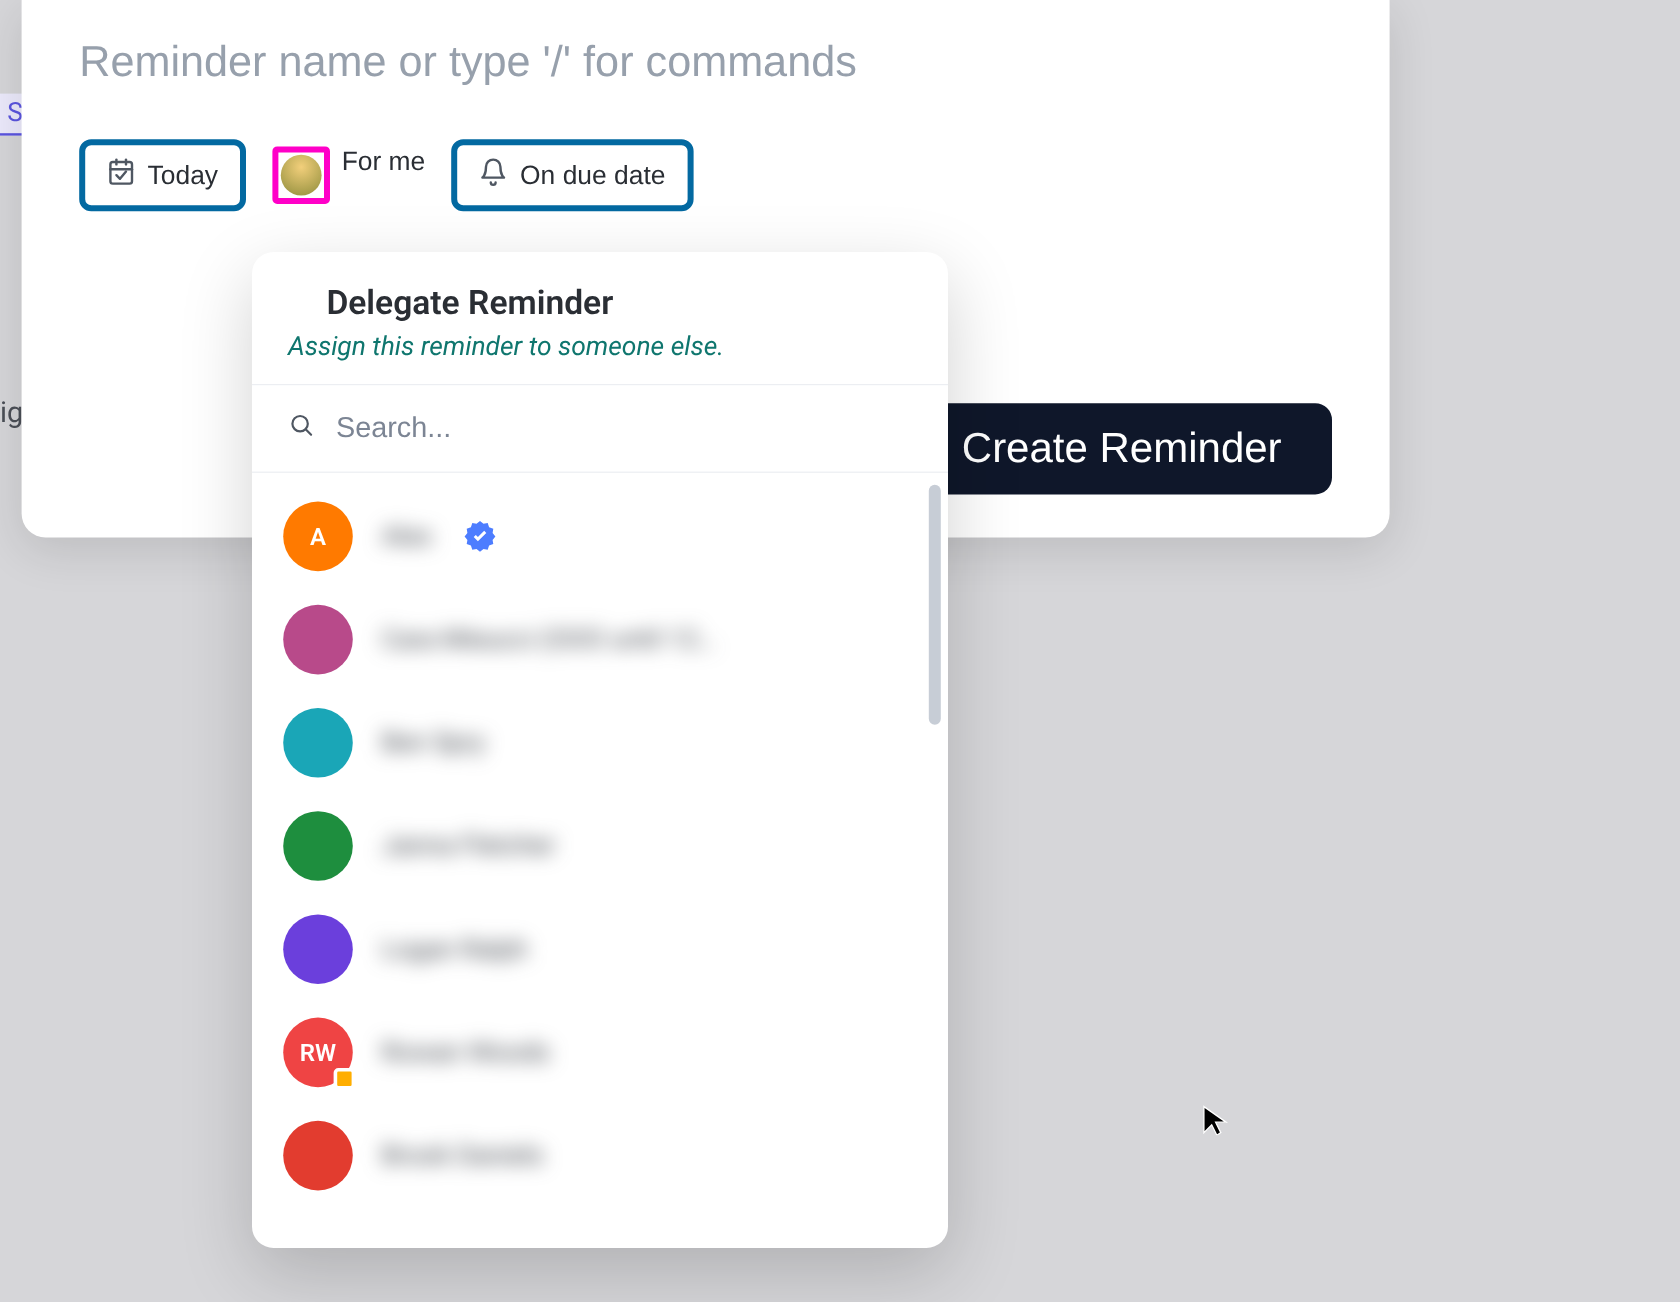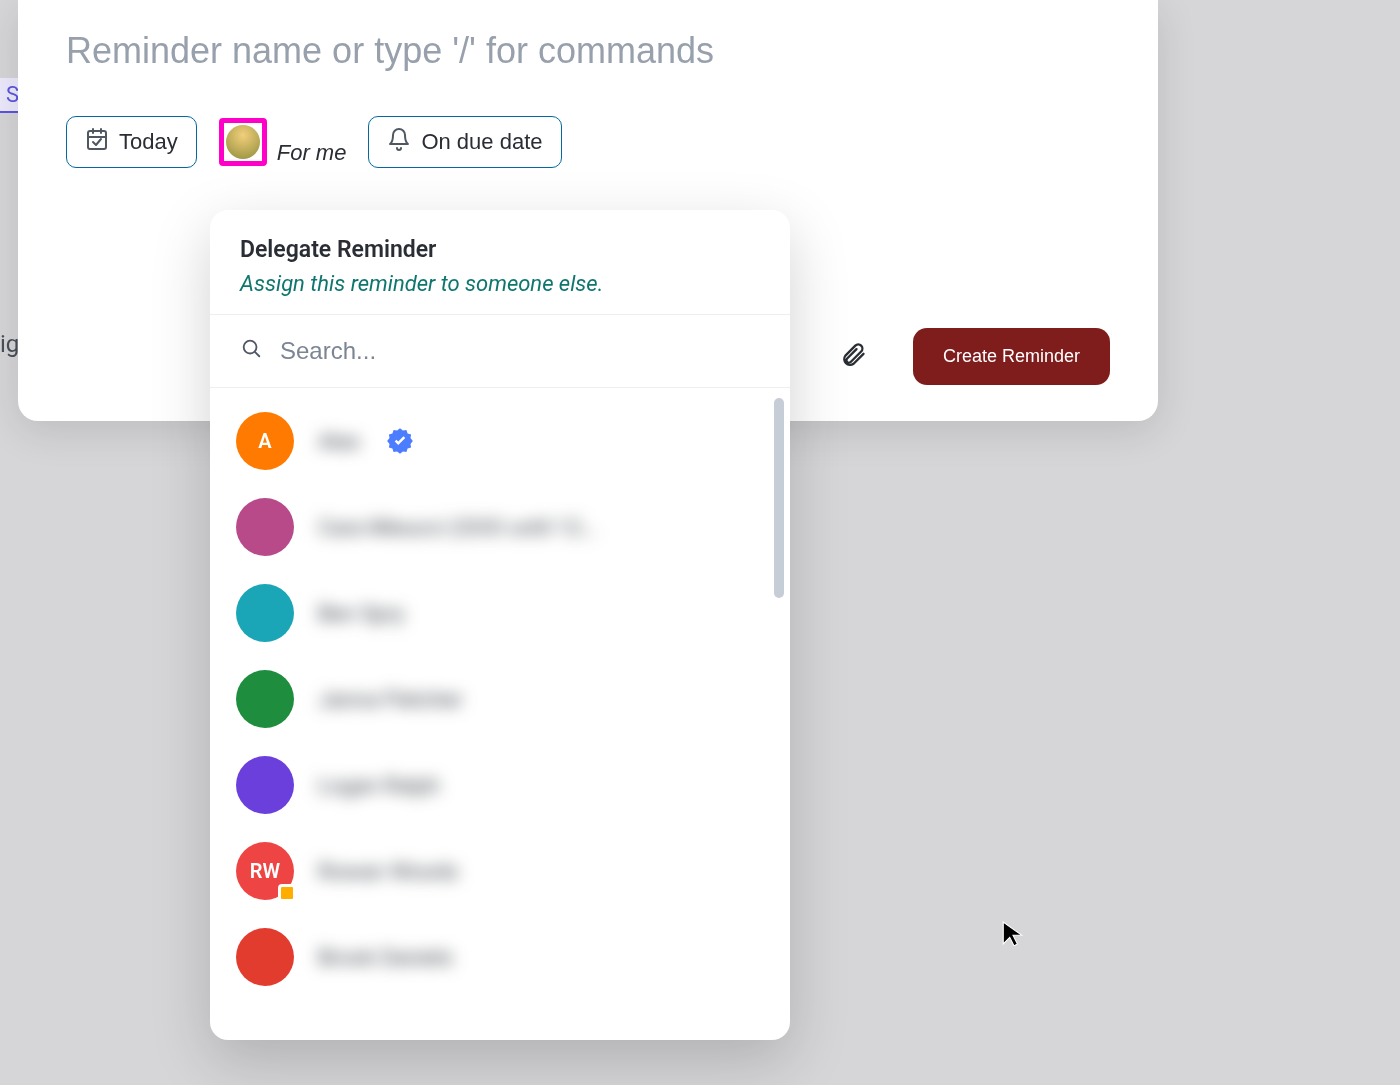--- a/index.html
+++ b/index.html
@@ -37,41 +37,40 @@
     margin-top: 44px;
     display: flex;
     align-items: center;
     gap: 22px;
   }
 
   .chip {
     display: inline-flex;
     align-items: center;
     gap: 10px;
-    border: 1px solid #0369a1;
+    border: 5px solid #0369a1;
     border-radius: 10px;
     padding: 10px 18px;
     font-size: 22px;
     color: #2a2e34;
     background: #fff;
     cursor: pointer;
   }
   .chip svg { width: 24px; height: 24px; stroke: #4f5762; }
 
   .for-me-chip {
     display: inline-flex;
-    align-items: flex-end;
+    align-items: flex-start;
     gap: 10px;
     border: none;
     padding: 0;
     background: transparent;
     font-size: 22px;
     color: #2a2e34;
     cursor: pointer;
-    font-style: italic;
   }
   .for-me-chip .avatar-highlight {
     width: 48px; height: 48px;
     border: 5px solid #ff00c8;
     border-radius: 4px;
     display: flex; align-items: center; justify-content: center;
     background: #fff;
   }
   .for-me-chip .avatar-highlight .avatar {
     width: 34px; height: 34px; border-radius: 50%;
@@ -81,27 +80,27 @@
   .footer-actions {
     margin-top: 160px;
     display: flex;
     justify-content: flex-end;
     align-items: center;
     gap: 40px;
   }
   .attach-icon svg { width: 28px; height: 28px; stroke: #2a2e34; }
   .attach-icon { background:none; border:none; cursor:pointer; padding:6px; }
   .create-btn {
-    background: #7f1d1d;
+    background: #0f172a;
     color: #ffffff;
     border: none;
     border-radius: 14px;
-    font-size: 18px;
+    font-size: 35px;
     font-weight: 500;
-    padding: 18px 30px;
+    padding: 18px 42px;
     cursor: pointer;
   }
 
   
   .popover {
     position: absolute;
     top: 210px;
     left: 210px;
     width: 580px;
     height: 830px;
@@ -109,21 +108,21 @@
     border-radius: 18px;
     box-shadow: 0 20px 60px rgba(0,0,0,0.18);
     display: flex;
     flex-direction: column;
     overflow: hidden;
   }
   .popover-header {
     padding: 26px 30px 18px 30px;
     border-bottom: 1px solid #eceef2;
   }
-  .popover-title { font-size: 23px; font-weight: 600; color: #2a2e34; }
+  .popover-title { font-size: 28px; font-weight: 600; color: #2a2e34; margin-left: 32px; }
   .popover-subtitle { font-size: 22px; color: #0f766e; margin-top: 8px; font-style: italic; }
 
   .popover-search {
     display: flex;
     align-items: flex-start;
     gap: 18px;
     padding: 22px 30px;
     border-bottom: 1px solid #eceef2;
   }
   .popover-search svg { width: 22px; height: 22px; stroke: #4f5762; }

